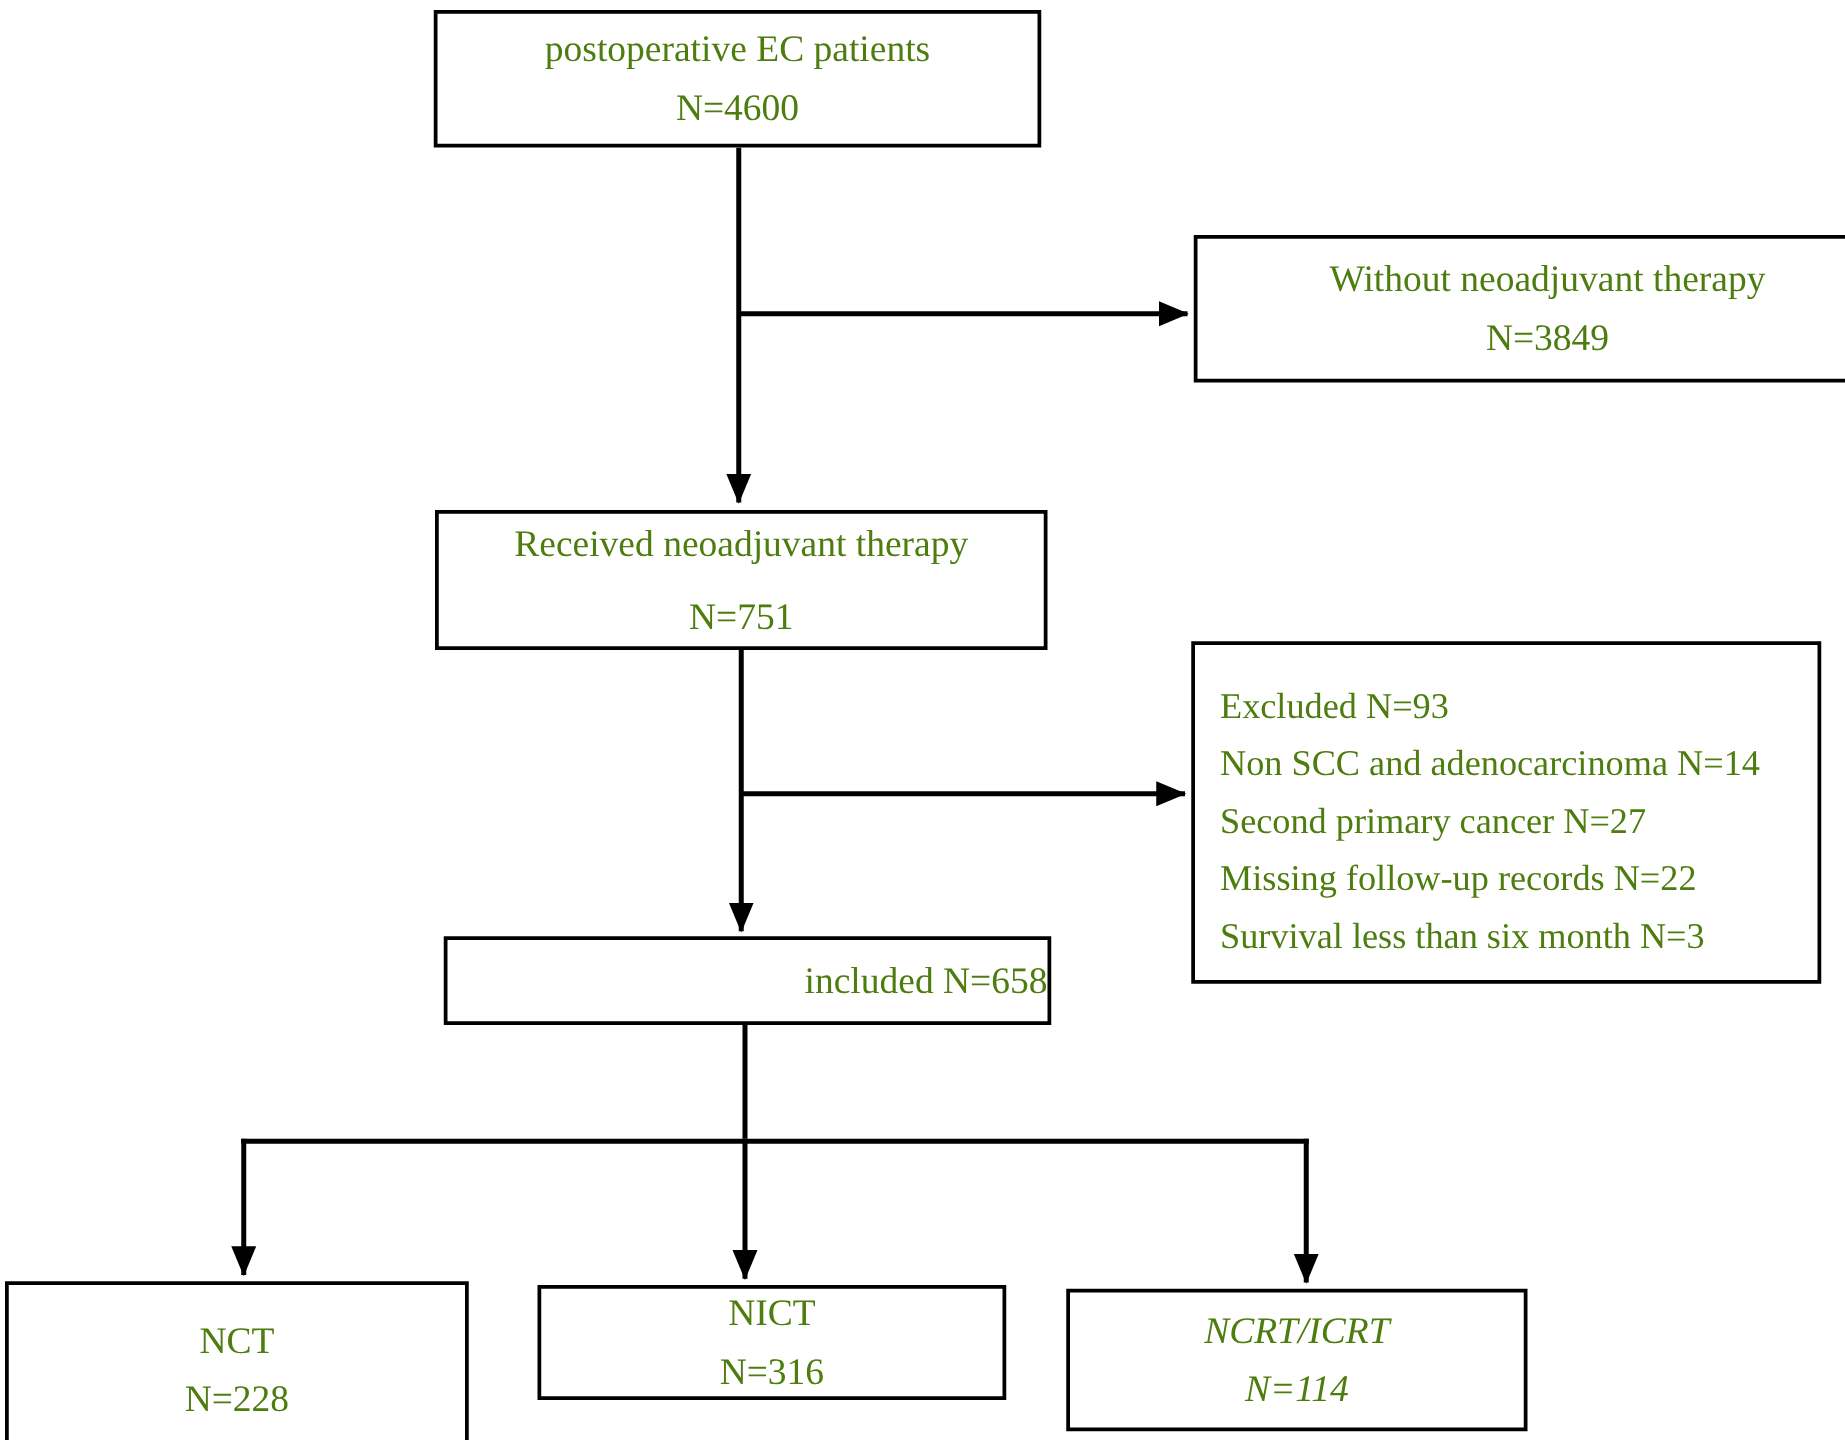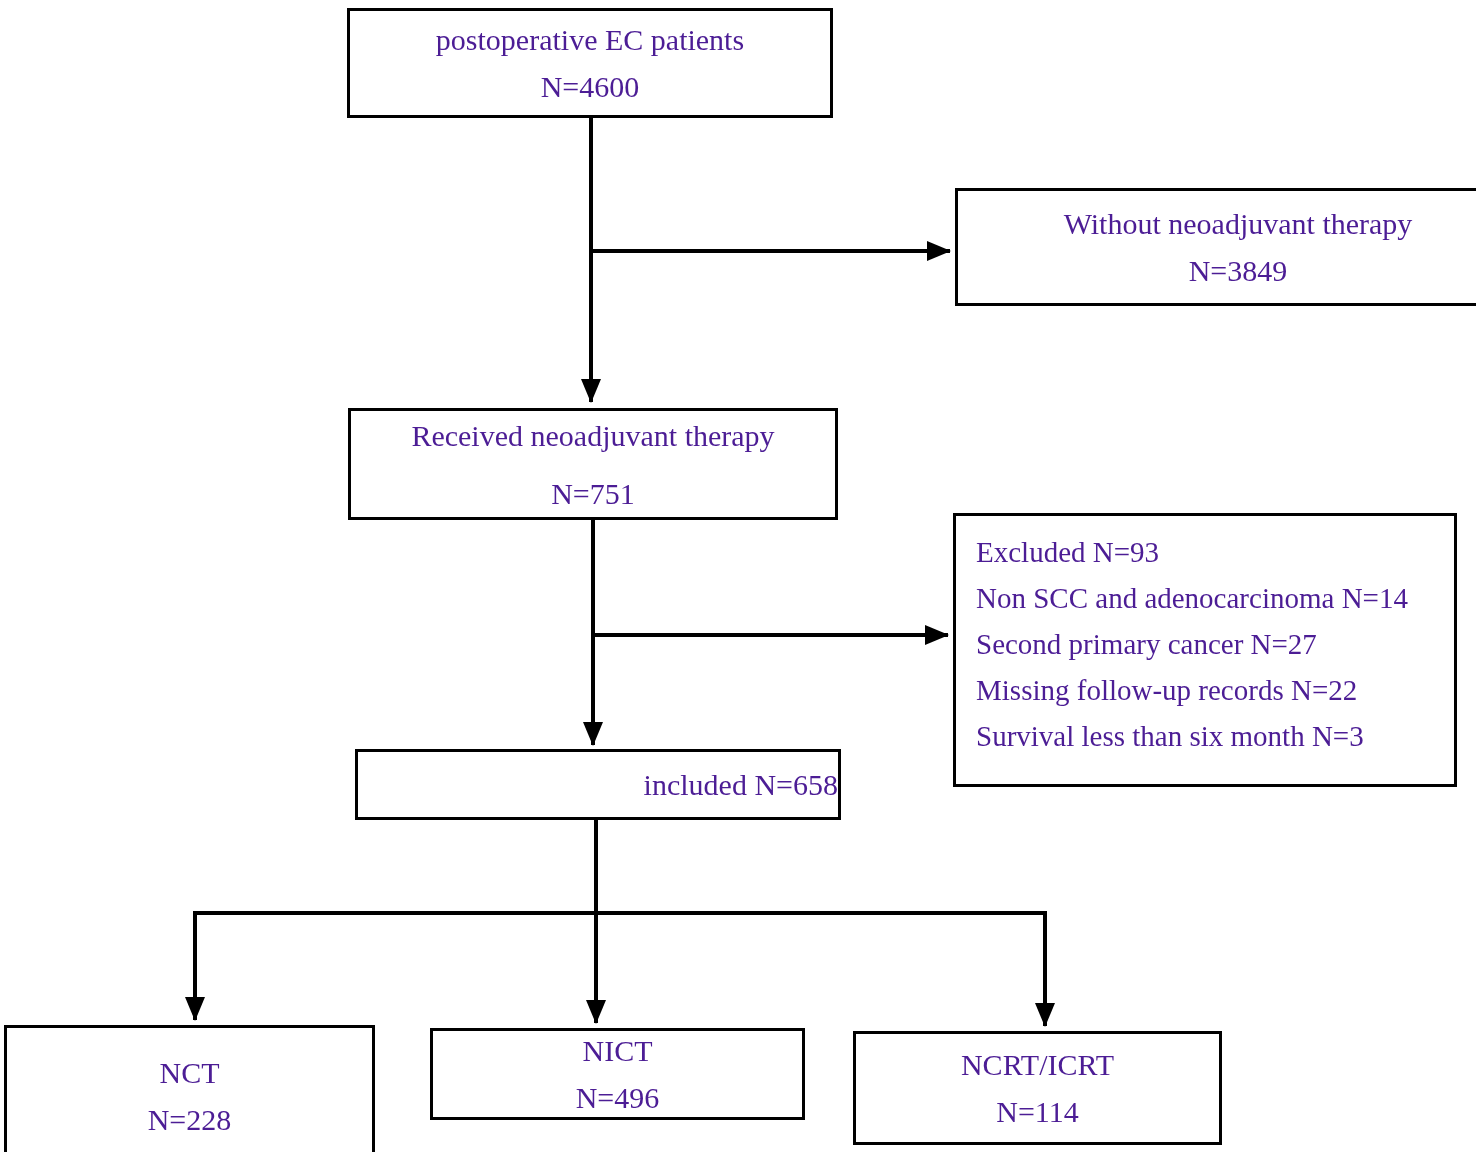--- a/index.html
+++ b/index.html
@@ -6,21 +6,21 @@
     margin: 0;
     padding: 0;
     background: #ffffff;
   }
   .canvas {
     position: relative;
     width: 1476px;
     height: 1152px;
     background: #ffffff;
     font-family: "Liberation Serif", "DejaVu Serif", serif;
-    color: #4c1d95;
+    color: #4d7c0f;
     overflow: hidden;
   }
   .connectors {
     position: absolute;
     left: 0;
     top: 0;
     width: 1476px;
     height: 1152px;
   }
   .fc-box {
@@ -36,33 +36,33 @@
     font-size: 30px;
     line-height: 47px;
   }
   .fc-box .bline {
     white-space: nowrap;
   }
   .fc-box.left-list {
     align-items: flex-start;
     justify-content: flex-start;
     text-align: left;
-    padding: 13px 20px 0 20px;
+    padding: 26px 20px 0 20px;
     font-size: 29px;
     line-height: 46px;
   }
   
   #box-total     { left: 347px; top: 8px;    width: 486px; height: 110px; }
   #box-without   { left: 955px; top: 188px;  width: 566px; height: 118px; }
   #box-received  { left: 348px; top: 408px;  width: 490px; height: 112px; gap: 11px; }
   #box-excluded  { left: 953px; top: 513px;  width: 504px; height: 274px; }
   #box-included  { left: 355px; top: 749px;  width: 486px; height: 71px; align-items: flex-end;  }
   #box-nct       { left: 4px;   top: 1025px; width: 371px; height: 141px; }
   #box-nict      { left: 430px; top: 1028px; width: 375px; height: 92px; }
-  #box-ncrt      { left: 853px; top: 1031px; width: 369px; height: 114px; }
+  #box-ncrt      { left: 853px; top: 1031px; width: 369px; height: 114px; font-style: italic; }
 </style>
 </head>
 <body>
 
 <div class="canvas">
 
   <svg class="connectors" viewBox="0 0 1476 1152" xmlns="http://www.w3.org/2000/svg">
     <defs>
       <marker id="arrowhead" markerUnits="userSpaceOnUse" markerWidth="30" markerHeight="26" refX="23" refY="10" orient="auto">
         <path d="M0,0 L24,10 L0,20 z" fill="#000000"></path>
@@ -115,21 +115,21 @@
     <div class="bline">included N=658</div>
   </div>
 
   <div id="box-nct" class="fc-box">
     <div class="bline">NCT</div>
     <div class="bline">N=228</div>
   </div>
 
   <div id="box-nict" class="fc-box">
     <div class="bline">NICT</div>
-    <div class="bline">N=496</div>
+    <div class="bline">N=316</div>
   </div>
 
   <div id="box-ncrt" class="fc-box">
     <div class="bline">NCRT/ICRT</div>
     <div class="bline">N=114</div>
   </div>
 
 </div>
 
 </body></html>

